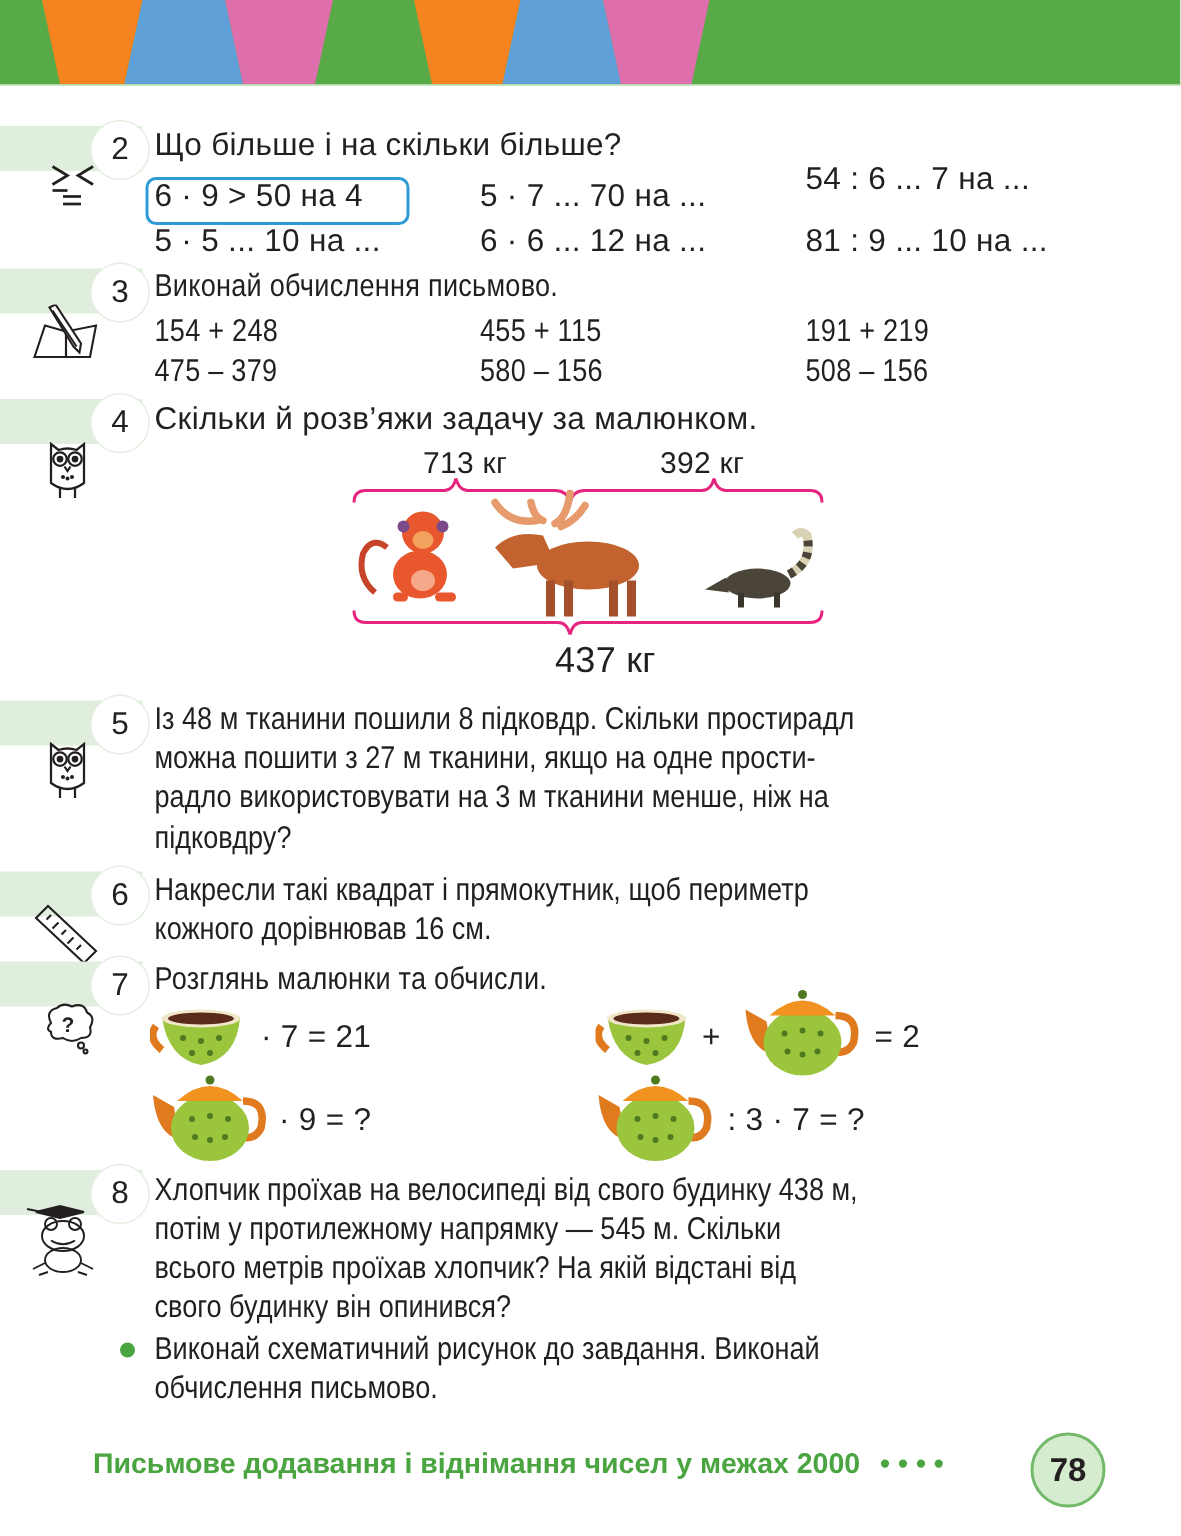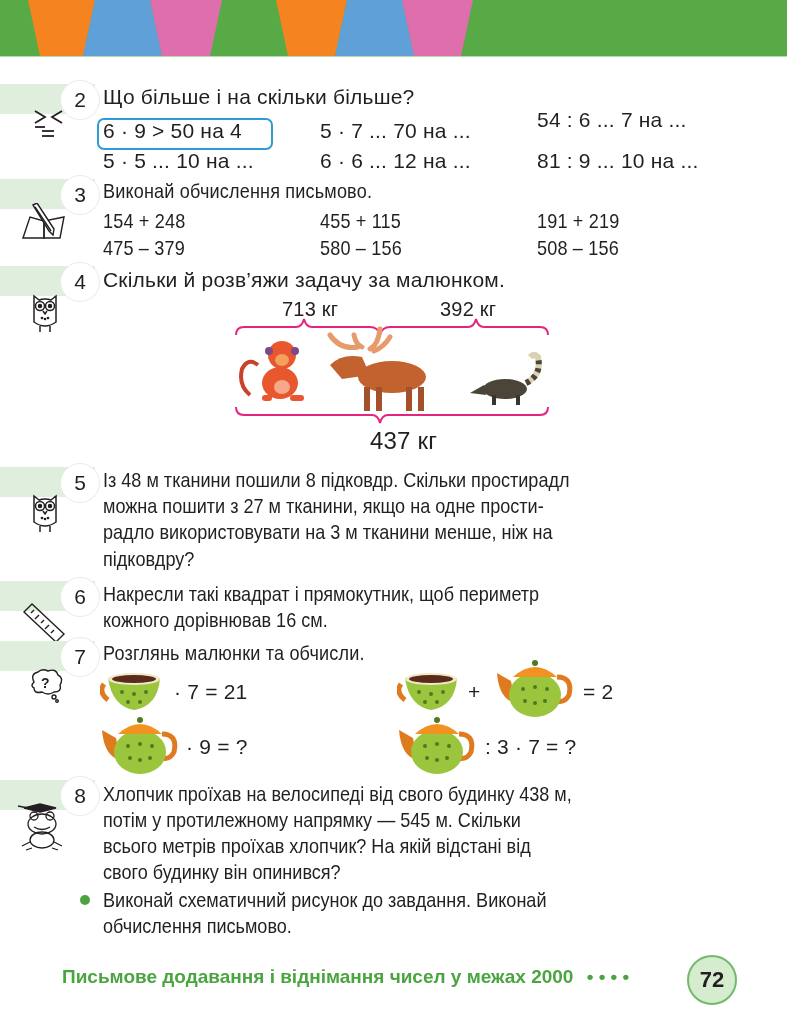--- a/index.html
+++ b/index.html
@@ -303,13 +303,13 @@
 <div class="p cond" style="left: 103px; top: 832px; transform: scaleX(0.86);">всього метрів проїхав хлопчик? На якій відстані від</div>
 <div class="p cond" style="left: 103px; top: 858px; transform: scaleX(0.86);">свого будинку він опинився?</div>
 <div class="bullet" style="left:80px; top:895px;"></div>
 <div class="p cond" style="left: 103px; top: 886px; transform: scaleX(0.86);">Виконай схематичний рисунок до завдання. Виконай</div>
 <div class="p cond" style="left: 103px; top: 912px; transform: scaleX(0.86);">обчислення письмово.</div>
 
 <div class="footer-text">
   <span>Письмове додавання і віднімання чисел у межах 2000</span>
   <span style="margin-left:8px;">• • • •</span>
 </div>
-<div class="page-num">72</div>
+<div class="page-num">78</div>
 
 </body></html>

